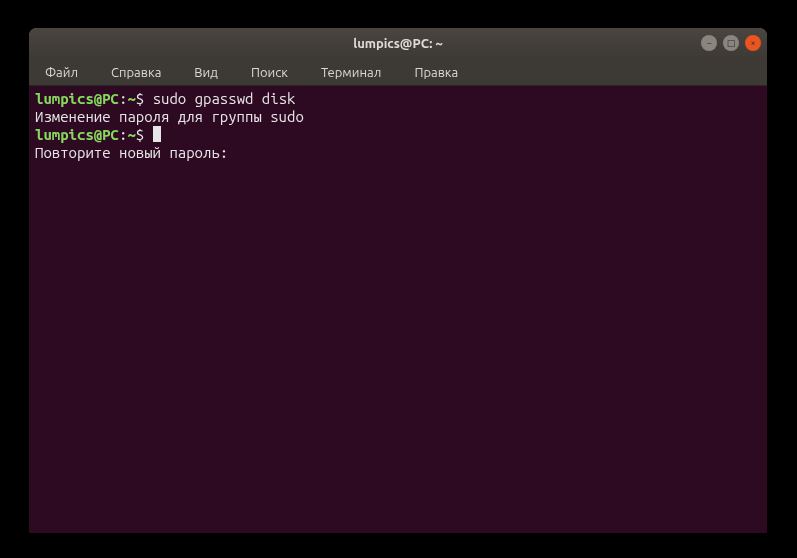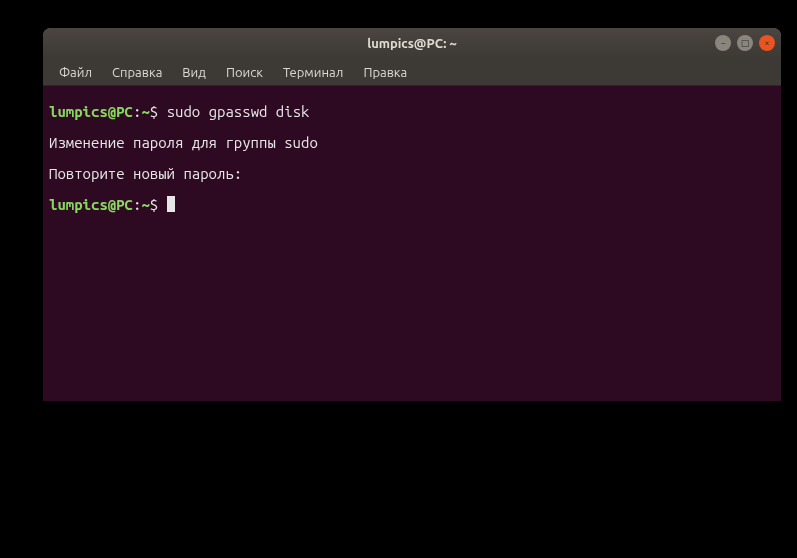--- a/index.html
+++ b/index.html
@@ -7,23 +7,23 @@
       background: #000;
       font-family: "Ubuntu", "DejaVu Sans", sans-serif;
       width: 797px;
       height: 558px;
       position: relative;
       overflow: hidden;
     }
     .window {
       position: absolute;
       top: 28px;
-      left: 43px;
+      left: 29px;
       width: 738px;
-      height: 373px;
+      height: 505px;
       background: #737373;
       border-radius: 8px 8px 0 0;
       overflow: hidden;
       box-shadow: 0 0 0 1px rgba(0,0,0,0.5);
     }
     .titlebar {
       height: 30px;
       background: linear-gradient(to bottom, #4a4540, #3d3934);
       display: flex;
       align-items: center;
@@ -55,42 +55,42 @@
       cursor: pointer;
     }
     .wc-min { background: #8a857d; }
     .wc-max { background: #8a857d; }
     .wc-close { background: #e95420; }
     .menubar {
       height: 28px;
       background: #3d3934;
       display: flex;
       align-items: center;
-      gap: 0;
+      gap: 13px;
       padding: 0 6px;
       border-bottom: 1px solid #2a2722;
     }
     .menu-item {
       color: #dcd9d3;
       font-size: 13px;
       padding: 4px 10px;
       cursor: pointer;
     }
     .terminal-body {
       background: #300a24;
       background: #2e0922;
       height: calc(100% - 58px);
       padding: 4px 6px;
       font-family: "Ubuntu Mono", "DejaVu Sans Mono", monospace;
       font-size: 15px;
       line-height: 18px;
       color: #e6e6e6;
       overflow: hidden;
     }
-    .term-line { white-space: pre; margin-top: 13px; }
+    .term-line { white-space: pre; }
     .prompt-user { color: #87d75f; font-weight: bold; }
     .prompt-sep { color: #e6e6e6; }
     .cmd { color: #e6e6e6; }
     .cursor {
       display: inline-block;
       width: 8px;
       height: 16px;
       background: #e6e6e6;
       vertical-align: text-bottom;
       margin-bottom: 1px;
@@ -118,16 +118,16 @@
     <span class="menu-item">Файл</span>
     <span class="menu-item">Справка</span>
     <span class="menu-item">Вид</span>
     <span class="menu-item">Поиск</span>
     <span class="menu-item">Терминал</span>
     <span class="menu-item">Правка</span>
   </div>
   <div class="terminal-body">
     <div class="term-line"><span class="prompt-user">lumpics@PC</span><span class="prompt-sep">:</span><span class="prompt-user">~</span><span class="prompt-sep">$</span> <span class="cmd">sudo gpasswd disk</span></div>
     <div class="term-line"><span>Изменение пароля для группы sudo</span></div>
+    <div class="term-line"><span class="prompt-user">lumpics@PC</span><span class="prompt-sep">:</span><span class="prompt-user">~</span><span class="prompt-sep">$</span> <span class="cursor"></span></div>
     <div class="term-line"><span>Повторите новый пароль:</span></div>
-    <div class="term-line"><span class="prompt-user">lumpics@PC</span><span class="prompt-sep">:</span><span class="prompt-user">~</span><span class="prompt-sep">$</span> <span class="cursor"></span></div>
   </div>
 </div>
 
 </body></html>

